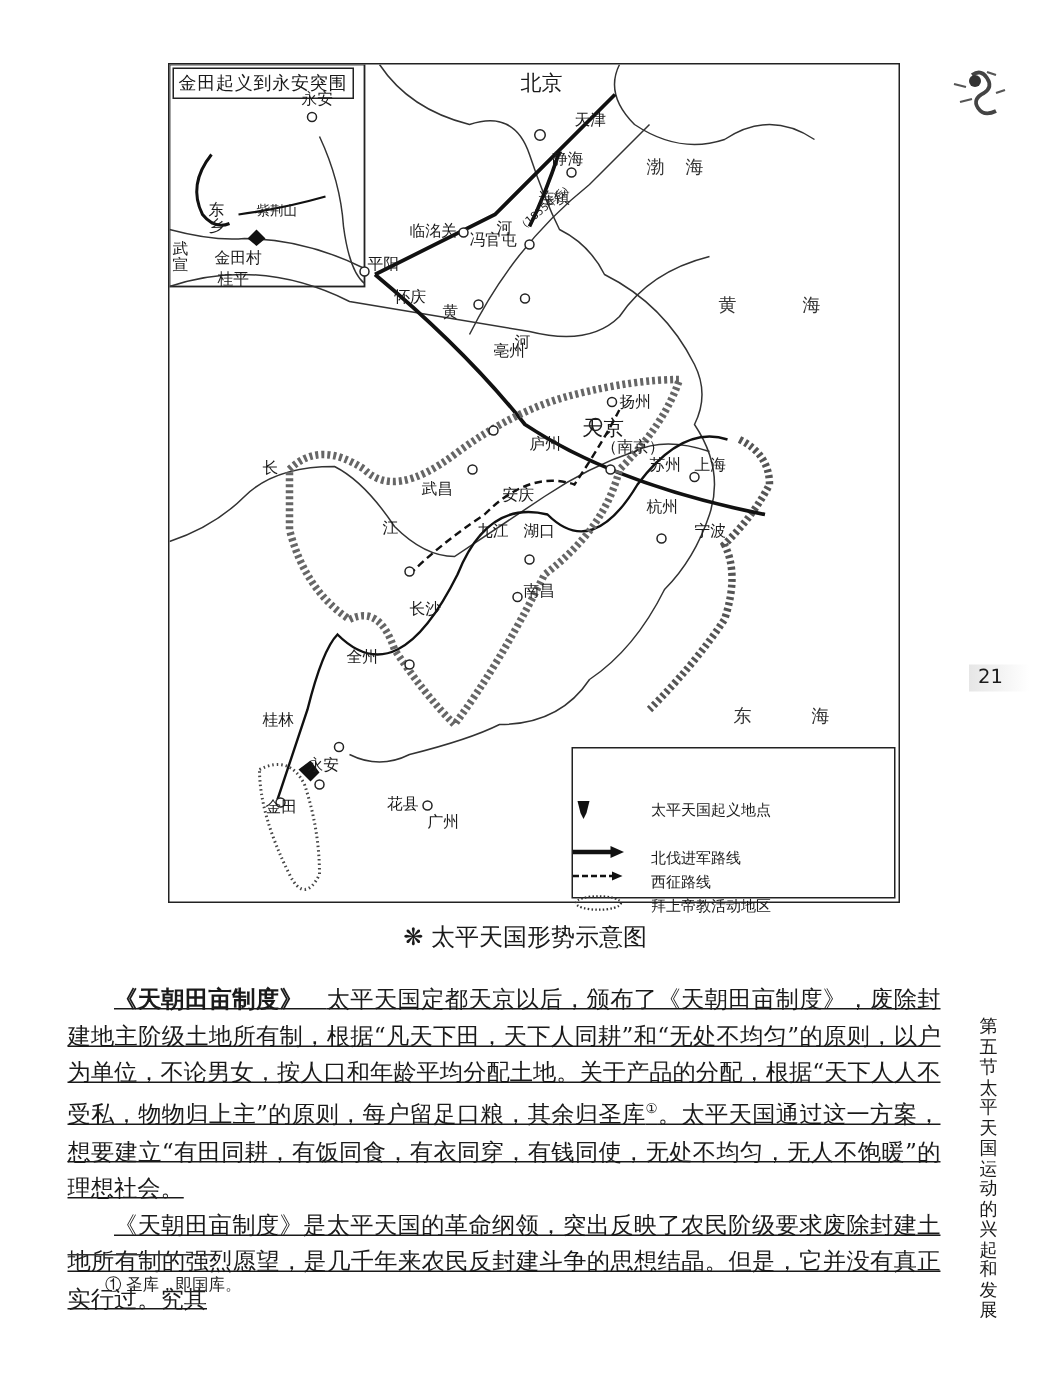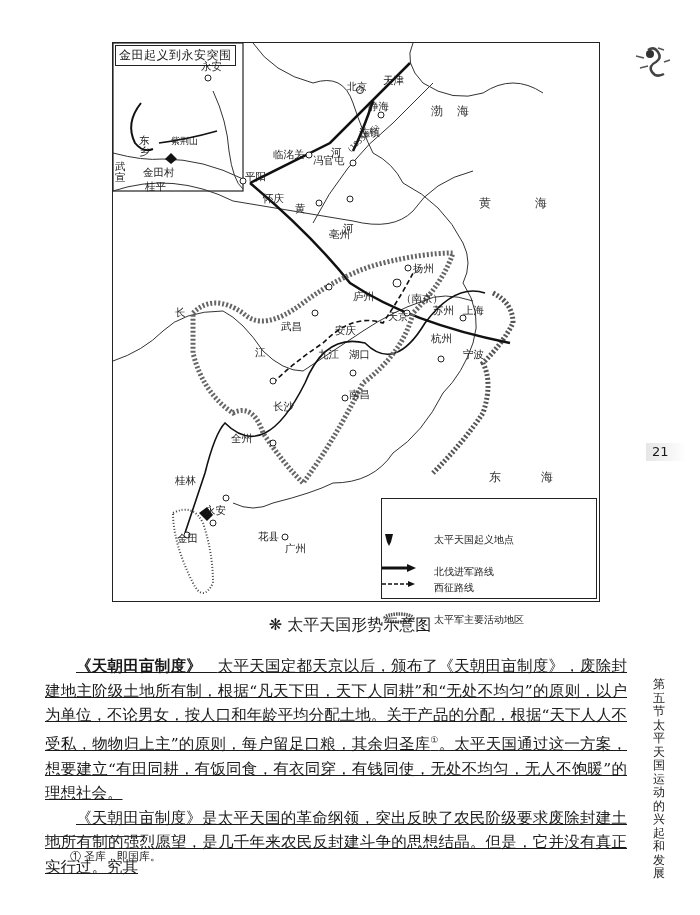--- a/index.html
+++ b/index.html
@@ -4,21 +4,21 @@
 <style>
   html, body { margin:0; padding:0; background:#ffffff; }
   body { width:700px; height:915px; position:relative; overflow:hidden;
          font-family:"DejaVu Sans", sans-serif; color:#1a1a1a; }
   .map-frame { position:absolute; left:112px; top:42px; width:488px; height:560px;
                border:1.5px solid #222; box-sizing:border-box; background:#fff; }
   .map-frame svg { position:absolute; left:0; top:0; }
   .inset-title { position:absolute; left:2px; top:2px; font-size:12px; padding:1px 3px;
                  border:1px solid #222; background:#fff; letter-spacing:0.5px; }
   .lbl { position:absolute; font-size:10.5px; white-space:nowrap; line-height:1; }
-  .lbl.big { font-size:10px;margin-top:33px; }
+  .lbl.big { font-size:14px; }
   .sea { position:absolute; font-size:12px; font-family:"DejaVu Serif", serif; color:#333; line-height:1; }
   .legend { position:absolute; left:268px; top:455px; width:216px; height:101px;
             border:1.5px solid #222; background:#fff; box-sizing:border-box; }
   .legend-row { position:absolute; left:0; width:100%; height:16px; display:flex; align-items:center;margin-top:30px; }
   .legend-sym { width:46px; height:14px; display:flex; align-items:center; justify-content:center; }
   .legend-txt { font-size:10px; margin-left:6px; white-space:nowrap; }
   .caption { position:absolute; left:0; width:700px; top:615px; text-align:center; font-size:16px;
              font-family:"DejaVu Serif", serif; }
   .body-text { position:absolute; left:45px; top:654px; width:582px; font-family:"DejaVu Serif", serif;
                font-size:15.5px; line-height:24.6px; text-align:justify;text-decoration:underline; }
@@ -172,27 +172,27 @@
     </div>
     <div class="legend-row" style="top:51px">
       <span class="legend-sym">
           <svg width="34" height="8">
             <line x1="0" y1="4" x2="27" y2="4" stroke="#111" stroke-width="1.6" stroke-dasharray="4 2"></line>
             <path d="M26 1 l7 3 l-7 3z" fill="#111"></path>
           </svg>
         </span>
       <span class="legend-txt">西征路线</span>
     </div>
-    <div class="legend-row" style="top:83px">
+    <div class="legend-row" style="top:67px">
       <span class="legend-sym">
           <svg width="34" height="12">
-            <ellipse cx="17" cy="6" rx="14" ry="4" fill="none" stroke="#555" stroke-width="3.5" stroke-dasharray="1.5 1"></ellipse>
-          </svg>
-        </span>
-      <span class="legend-txt">太平军主要活动地区</span>
+            <ellipse cx="17" cy="6" rx="15" ry="4.5" fill="none" stroke="#333" stroke-width="1.5" stroke-dasharray="1 1.5"></ellipse>
+          </svg>
+        </span>
+      <span class="legend-txt">拜上帝教活动地区</span>
     </div>
   </div>
 </div>
 
 <div class="caption">
   <span>❋</span>
   <span>太平天国形势示意图</span>
 </div>
 
 <div class="body-text">

